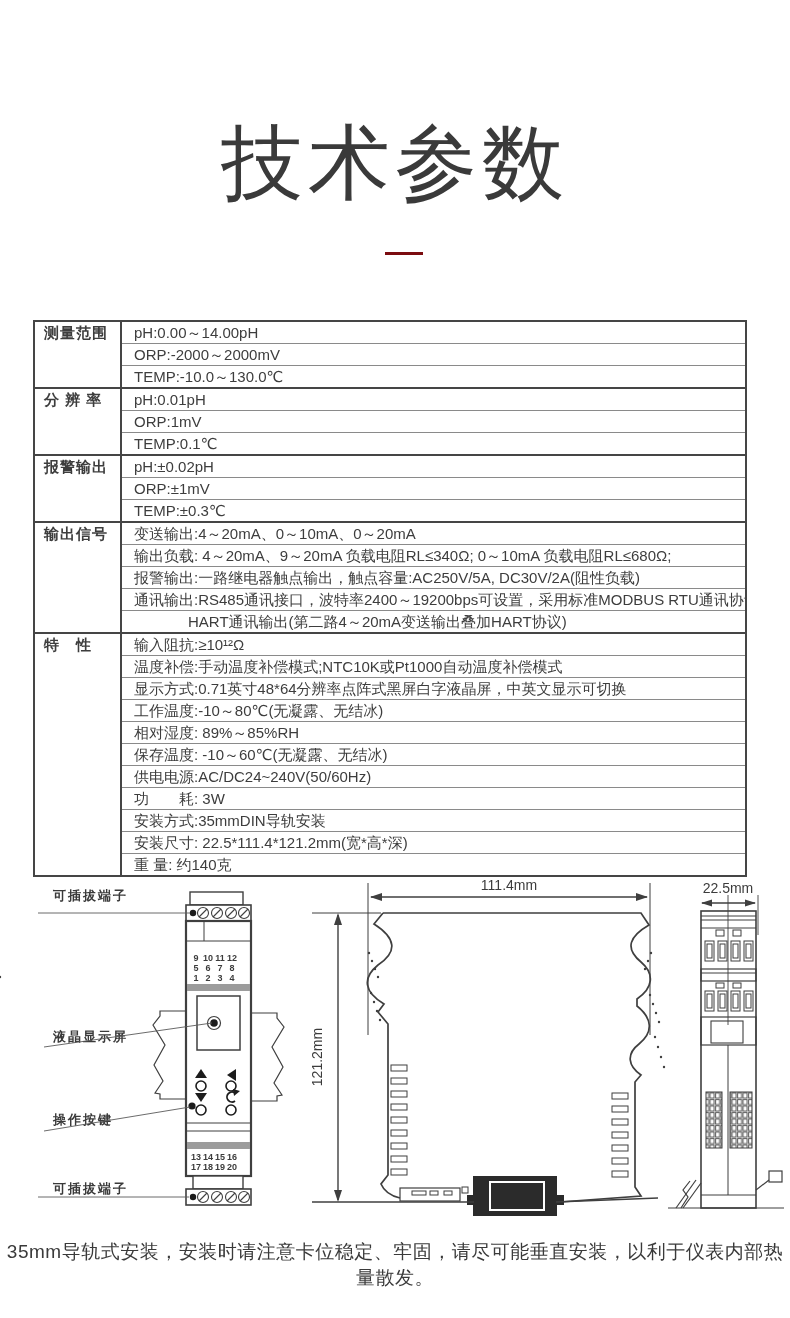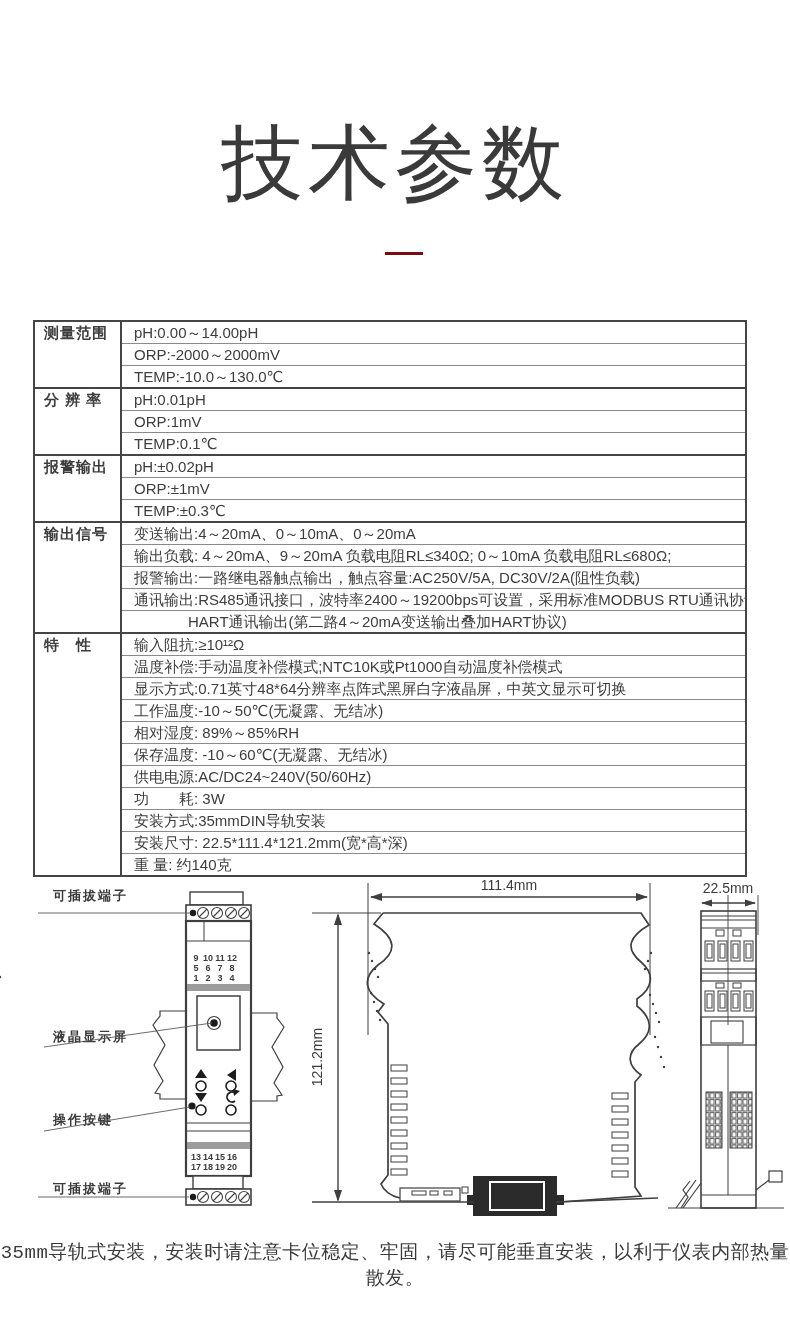--- a/index.html
+++ b/index.html
@@ -11,21 +11,21 @@
   table.spec{position:absolute;top:320px;left:21px;width:712px;border-collapse:collapse;
         table-layout:fixed;font-size:15px;color:#3d3d3d;margin-left:12px;}
   table.spec td{height:21px;line-height:21px;padding:0 4px 0 12px;border:1px solid #8a8a8a;
         white-space:nowrap;overflow:hidden;}
   table.spec{border:2px solid #454545;}
   table.spec td.lbl{border-right:2px solid #454545;vertical-align:top;padding-left:9px;
         font-weight:bold;letter-spacing:1px;}
   table.spec tr.grp td{border-top:2px solid #454545;}
   table.spec td.indent{padding-left:66px;}
   .footnote{position:absolute;top:1239px;left:0;width:100%;text-align:center;
-        font-size:19px;color:#3a3a3a;letter-spacing:0.5px;font-family:Liberation Mono, monospace;}
+        font-size:19px;color:#3a3a3a;letter-spacing:0.5px;}
   .drawings{position:absolute;top:865px;left:0;width:790px;height:355px;}
   svg text{font-family:"Liberation Sans","DejaVu Sans",sans-serif;}
   .dwg-label{font-size:13px;font-weight:bold;fill:#3a3a3a;letter-spacing:2px;}
   .dim-text{font-size:14px;fill:#3c3c3c;}
   .tnum{font-size:9px;font-weight:bold;fill:#3c3c3c;}
 </style>
 </head>
 <body>
 
 <div class="page">
@@ -93,21 +93,21 @@
       <td class="lbl" rowspan="11">特　性</td>
       <td>输入阻抗:≥10¹²Ω</td>
         </tr>
     <tr>
           <td>温度补偿:手动温度补偿模式;NTC10K或Pt1000自动温度补偿模式</td>
         </tr>
     <tr>
           <td>显示方式:0.71英寸48*64分辨率点阵式黑屏白字液晶屏，中英文显示可切换</td>
         </tr>
     <tr>
-          <td>工作温度:-10～50℃(无凝露、无结冰)</td>
+          <td>工作温度:-10～80℃(无凝露、无结冰)</td>
         </tr>
     <tr>
           <td>相对湿度: 89%～85%RH</td>
         </tr>
     <tr>
           <td>保存温度: -10～60℃(无凝露、无结冰)</td>
         </tr>
     <tr>
           <td>供电电源:AC/DC24~240V(50/60Hz)</td>
         </tr>

